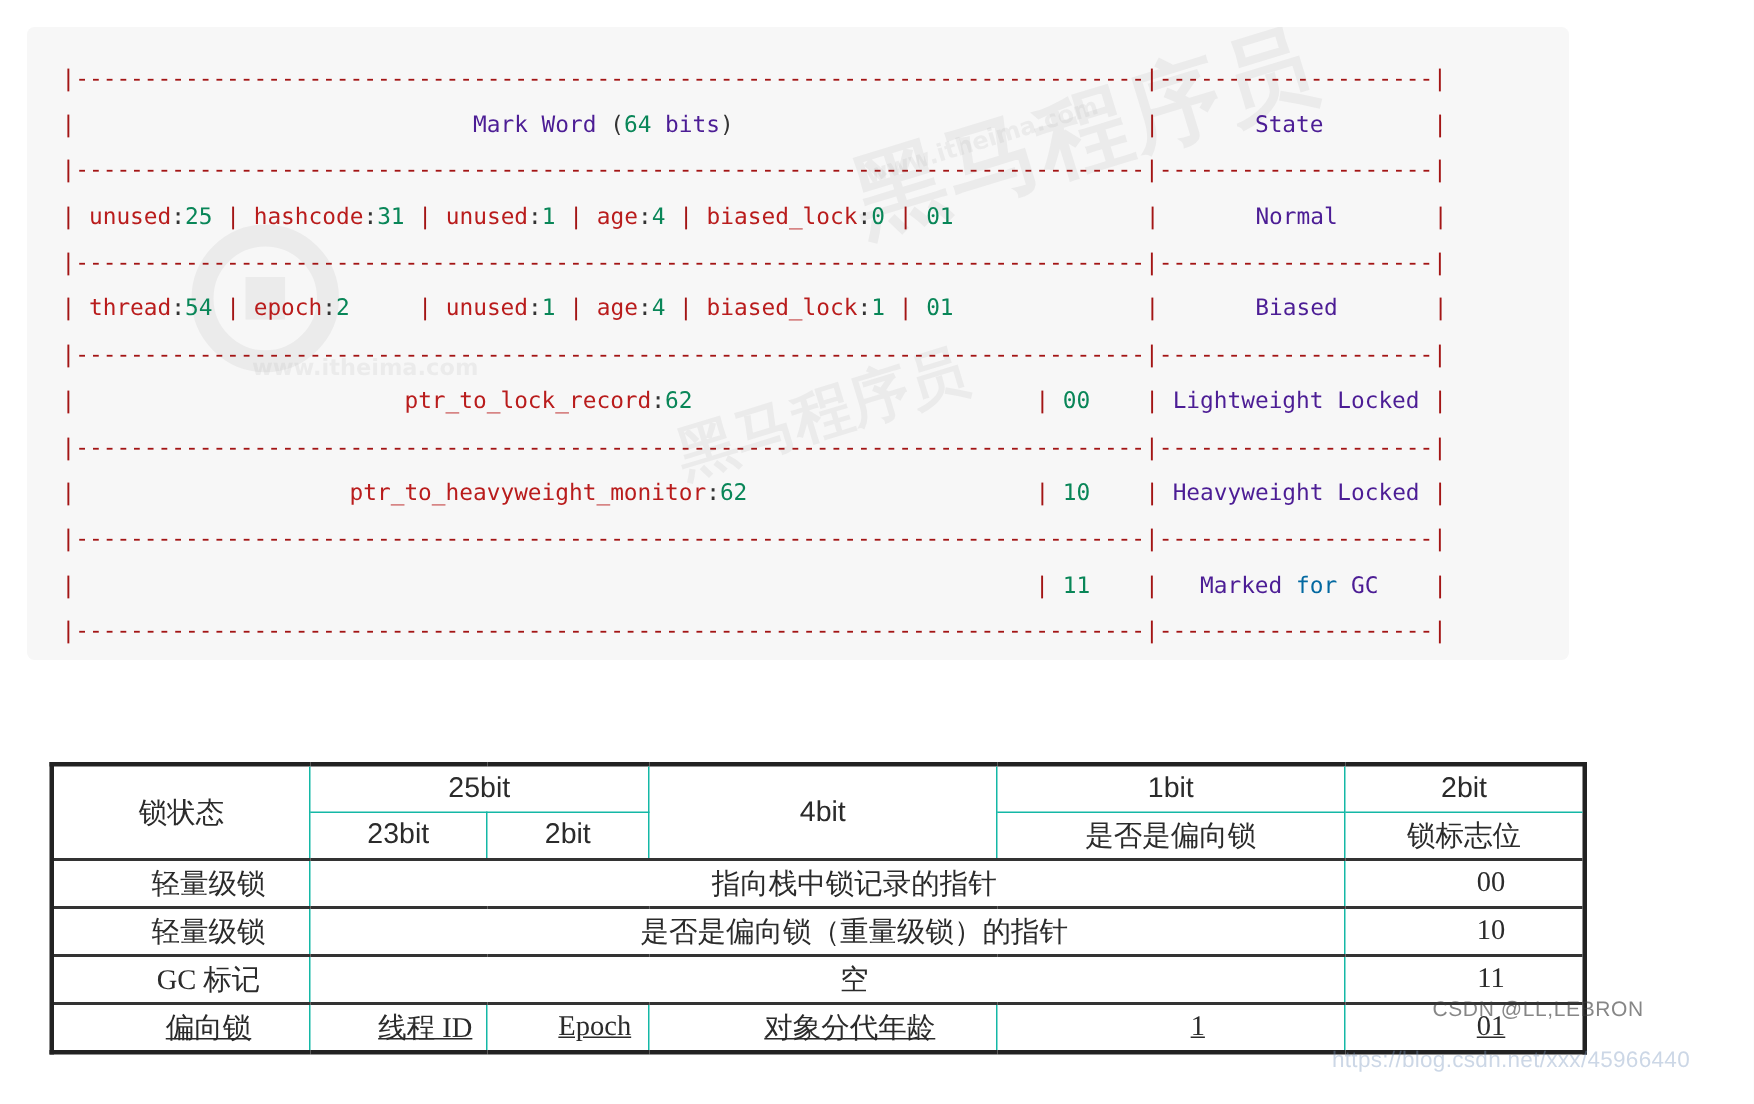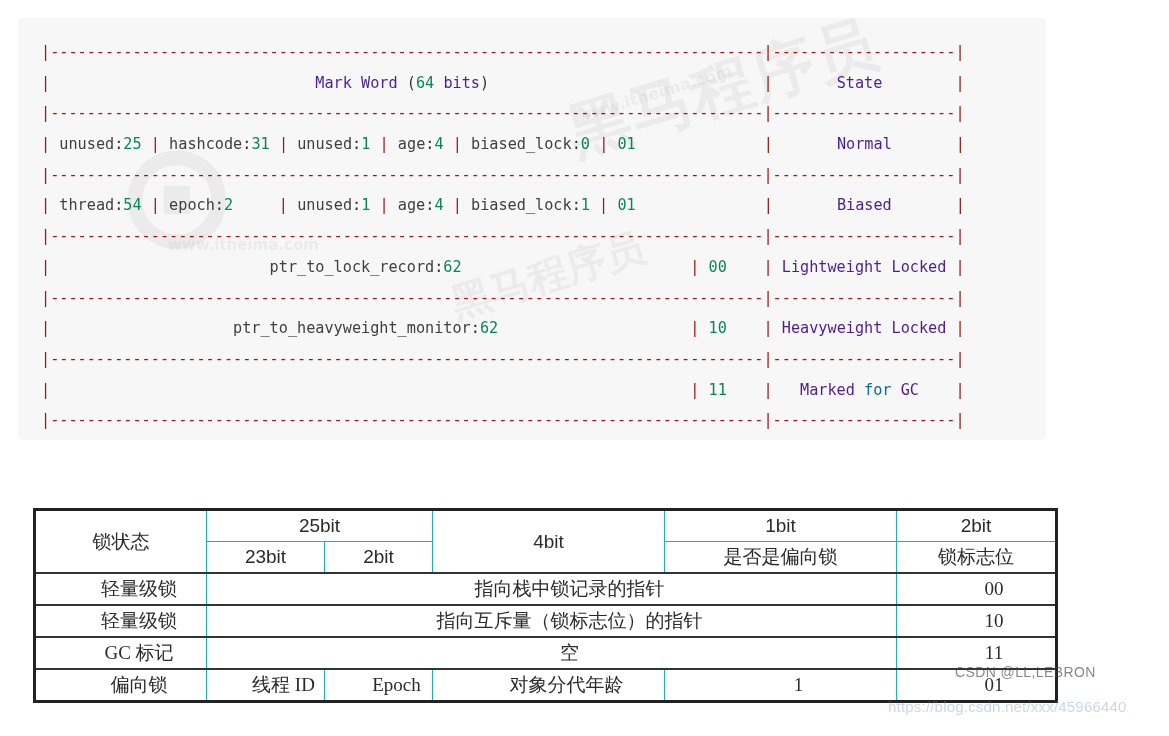--- a/index.html
+++ b/index.html
@@ -38,21 +38,21 @@
     font-size: 15.2px;
     line-height: 30.7px;
     letter-spacing: 0px;
     white-space: pre;
     color: #333333;
   }
   #code-pre .ln { display: block; height: 30.7px; }
 
   .tk-pipe   { color: #a31515; }
   .tk-dash   { color: #a31515; }
-  .tk-id     { color: #404040; }
+  .tk-id     { color: #b91c1c; }
   .tk-num    { color: #098658; }
   .tk-word   { color: #4c1d95; }
   .tk-kw     { color: #0369a1; }
   .tk-paren  { color: #333333; }
 
   
   .wm-cn {
     position: absolute;
     font-family: "DejaVu Sans", sans-serif;
     color: rgba(140, 140, 140, 0.105);
@@ -91,21 +91,21 @@
     padding: 0;
     height: 30px;
     background: #ffffff;
   }
   table.lock-table td.hdr-num,
   table.lock-table th.hdr-num {
     font-family: "Liberation Sans", sans-serif;
     font-size: 19px;
   }
   table.lock-table .thick-top    { border-top-width: 3px;    border-top-color: #222; }
-  table.lock-table .thick-bottom { border-bottom-width: 3px; border-bottom-color: #222; }
+  table.lock-table .thick-bottom { border-bottom-width: 3px; border-bottom-color: #222; text-decoration: underline; }
   table.lock-table .thick-left   { border-left-width: 3px;   border-left-color: #222; }
   table.lock-table .thick-right  { border-right-width: 3px;  border-right-color: #222; }
   table.lock-table .row-sep      { border-top-width: 2px;    border-top-color: #333; padding-left: 36px; }
   .cell-flag { font-family: "Liberation Serif", "DejaVu Serif", serif; font-size: 19px; }
 
   
   #wm-url {
     position: absolute;
     left: 888px;
     top: 698px;
@@ -170,21 +170,21 @@
       </tr>
 
       <tr>
         <td class="row-sep thick-left">轻量级锁</td>
         <td class="row-sep" colspan="4">指向栈中锁记录的指针</td>
         <td class="row-sep thick-right cell-flag">00</td>
       </tr>
 
       <tr>
         <td class="row-sep thick-left">轻量级锁</td>
-        <td class="row-sep" colspan="4">指向互斥量（锁标志位）的指针</td>
+        <td class="row-sep" colspan="4">是否是偏向锁（重量级锁）的指针</td>
         <td class="row-sep thick-right cell-flag">10</td>
       </tr>
 
       <tr>
         <td class="row-sep thick-left">GC 标记</td>
         <td class="row-sep" colspan="4">空</td>
         <td class="row-sep thick-right cell-flag">11</td>
       </tr>
 
       <tr>

